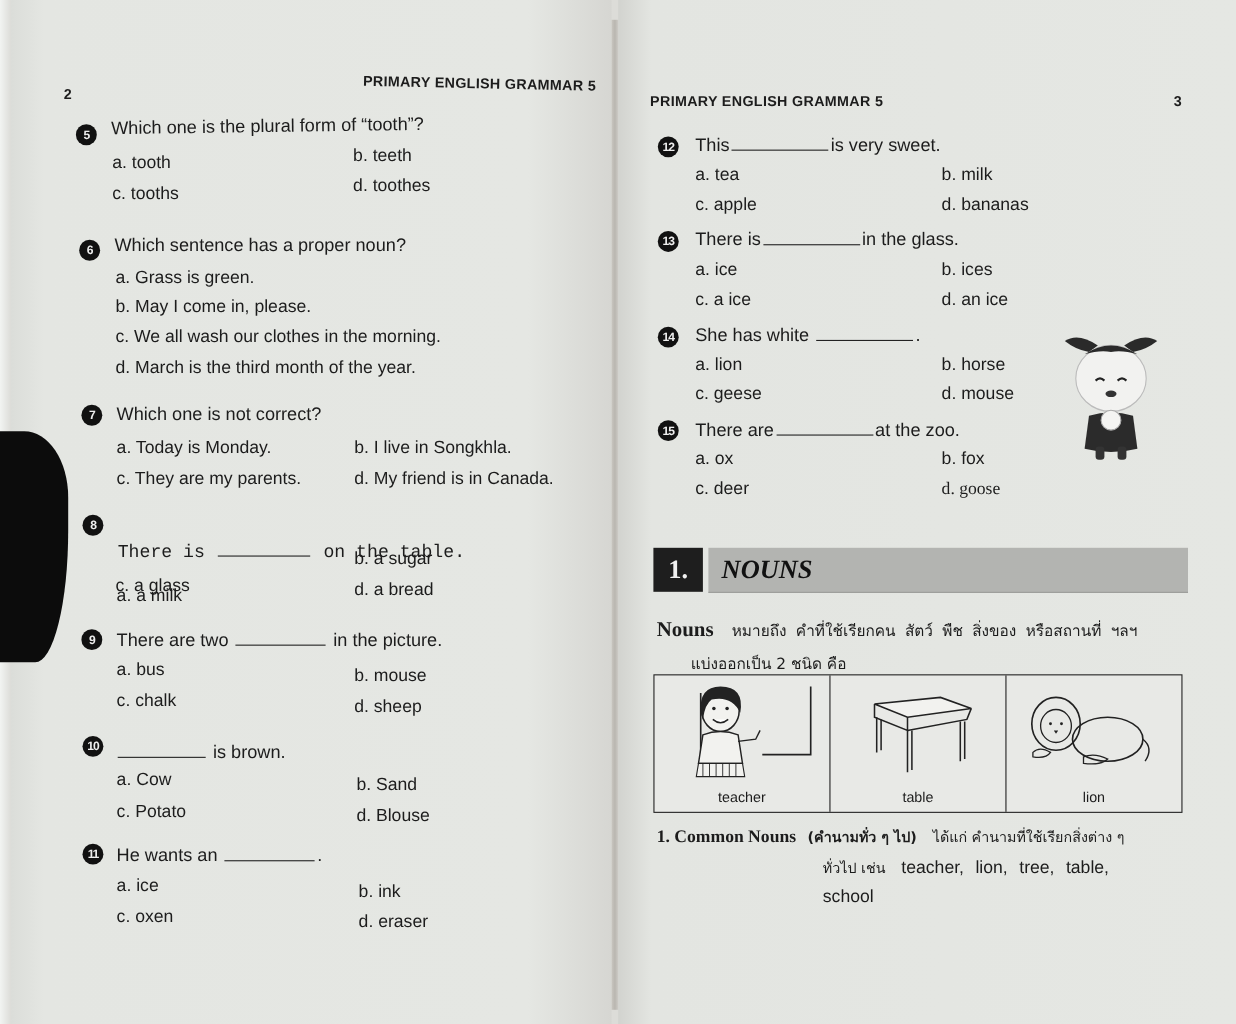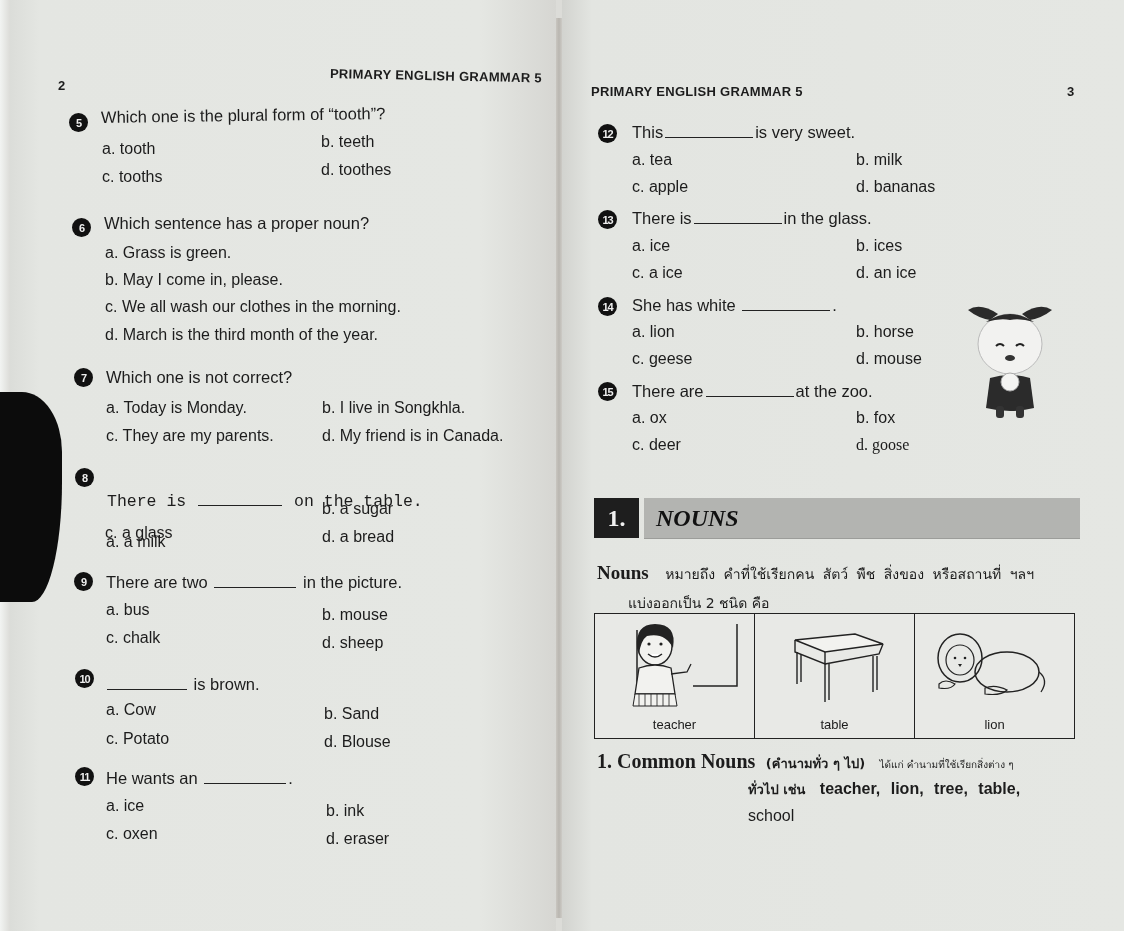--- a/index.html
+++ b/index.html
@@ -270,21 +270,21 @@
       <ellipse cx="92" cy="58" rx="32" ry="20" fill="none" stroke="#222" stroke-width="1.5"></ellipse>
       <path d="M124 58 Q134 66 126 78" stroke="#222" stroke-width="1.3" fill="none"></path>
       <path d="M24 70 Q30 64 40 70 Q36 76 24 74Z" fill="none" stroke="#222" stroke-width="1.2"></path>
       <path d="M70 74 Q80 70 92 76 Q86 82 70 80Z" fill="none" stroke="#222" stroke-width="1.2"></path>
     </svg>
     <div class="pic-label">lion</div>
   </div>
 </div>
 
 <div class="abs" style="left:597px; top:750px;">
-  <span class="serif-bold" style="font-size:20px;">1. Common Nouns</span>
+  <span class="serif-bold" style="font-size:16px;">1. Common Nouns</span>
   <span class="thai" style="margin-left:6px; font-size:13px; font-weight:bold;">(คำนามทั่ว ๆ ไป)</span>
-  <span class="thai" style="margin-left:10px; font-size:10px;">ได้แก่ คำนามที่ใช้เรียกสิ่งต่าง ๆ</span>
-</div>
-<div class="abs" style="left:748px; top:779px;font-weight:bold;">
+  <span class="thai" style="margin-left:10px; font-size:13px;">ได้แก่ คำนามที่ใช้เรียกสิ่งต่าง ๆ</span>
+</div>
+<div class="abs" style="left:748px; top:779px;">
   <span class="thai" style="font-size:13px;">ทั่วไป  เช่น</span>
   <span style="font-size:16px; margin-left:10px; word-spacing:6px;">teacher, lion, tree, table,</span>
 </div>
 <div class="abs" style="left:748px; top:807px; font-size:16px;">school</div>
 
 </body></html>

